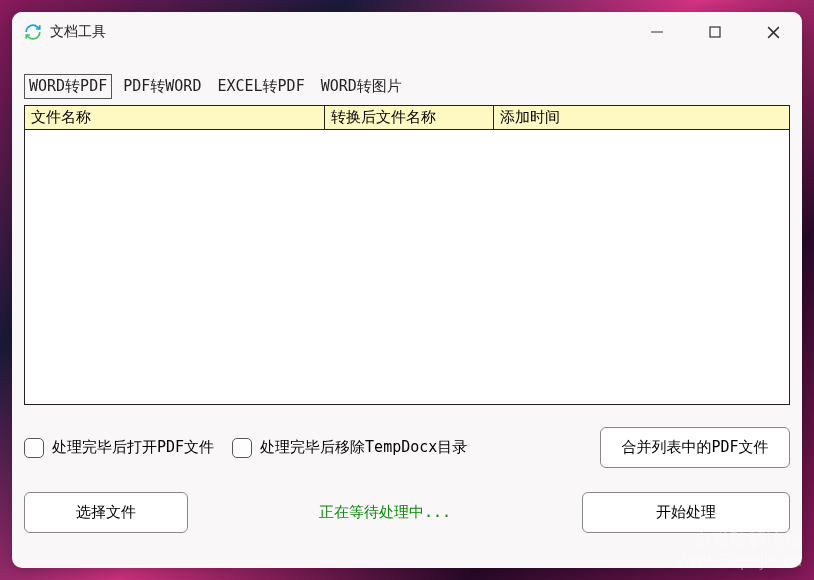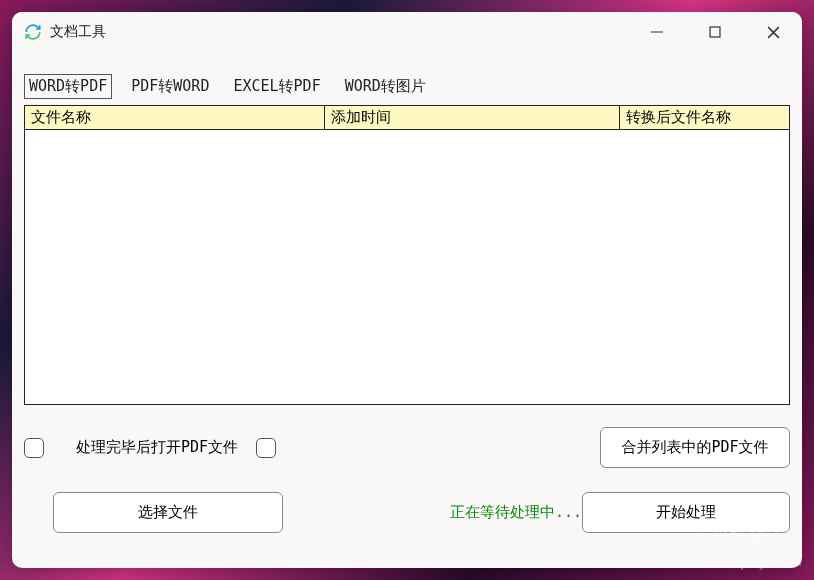--- a/index.html
+++ b/index.html
@@ -70,21 +70,21 @@
       justify-content: center;
       cursor: pointer;
       color: #333;
     }
     .win-btn svg { width: 14px; height: 14px; }
     .win-btn.close svg { width: 15px; height: 15px; }
 
     .tabs {
       display: flex;
       padding: 0 12px;
-      gap: 12px;
+      gap: 4px;
       margin-top: 22px;
     }
     .tab {
       padding: 2px 4px;
       font-size: 15px;
       font-family: SimSun, "宋体", monospace;
       color: #222;
       border: 1px solid transparent;
       cursor: pointer;
       margin-right: 2px;
@@ -139,21 +139,20 @@
       border-radius: 5px;
       background: #fff;
       cursor: pointer;
       flex-shrink: 0;
     }
     .chk-label {
       font-size: 15px;
       font-family: SimSun, "宋体", monospace;
       color: #000;
       margin-right: 10px;
-      margin-left: 24px;
     }
     .spacer { flex: 1; }
     .btn {
       border: 1px solid #888;
       background: #fff;
       border-radius: 6px;
       padding: 10px 18px;
       font-size: 15px;
       font-family: SimSun, "宋体", monospace;
       color: #000;
@@ -161,24 +160,24 @@
       text-align: center;
     }
     .btn-merge { width: 190px; }
 
     .row-actions {
       display: flex;
       align-items: center;
       margin-top: 24px;
       gap: 0;
     }
-    .btn-select { width: 230px; margin-left: 29px; }
+    .btn-select { width: 164px; }
     .status {
       flex: 1;
-      text-align: right;
+      text-align: center;
       font-size: 15px;
       font-family: SimSun, "宋体", monospace;
       color: #0a8a0a;
     }
     .btn-start { width: 208px; }
   </style>
 </head>
 <body>
 
 <div class="window">
@@ -218,30 +217,31 @@
     <div class="tab active">WORD转PDF</div>
     <div class="tab">PDF转WORD</div>
     <div class="tab">EXCEL转PDF</div>
     <div class="tab">WORD转图片</div>
   </div>
 
   <div class="content">
     <div class="table-box">
       <div class="table-header">
         <div class="th th1">文件名称</div>
+        <div class="th th3">转换后文件名称</div>
         <div class="th th2">添加时间</div>
-        <div class="th th3">转换后文件名称</div>
       </div>
       <div class="table-body"></div>
     </div>
 
     <div class="row-options">
       <div class="checkbox"></div>
       <span class="chk-label">处理完毕后打开PDF文件</span>
       <div class="checkbox"></div>
+      <span class="chk-label">处理完毕后移除TempDocx目录</span>
       <span class="spacer"></span>
       <button class="btn btn-merge">合并列表中的PDF文件</button>
     </div>
 
     <div class="row-actions">
       <button class="btn btn-select">选择文件</button>
       <div class="status">正在等待处理中...</div>
       <button class="btn btn-start">开始处理</button>
     </div>
   </div>

